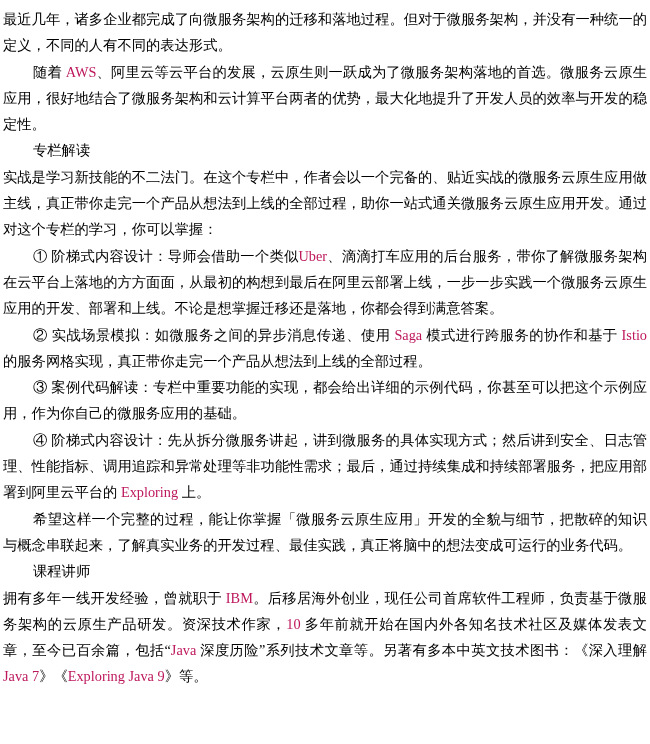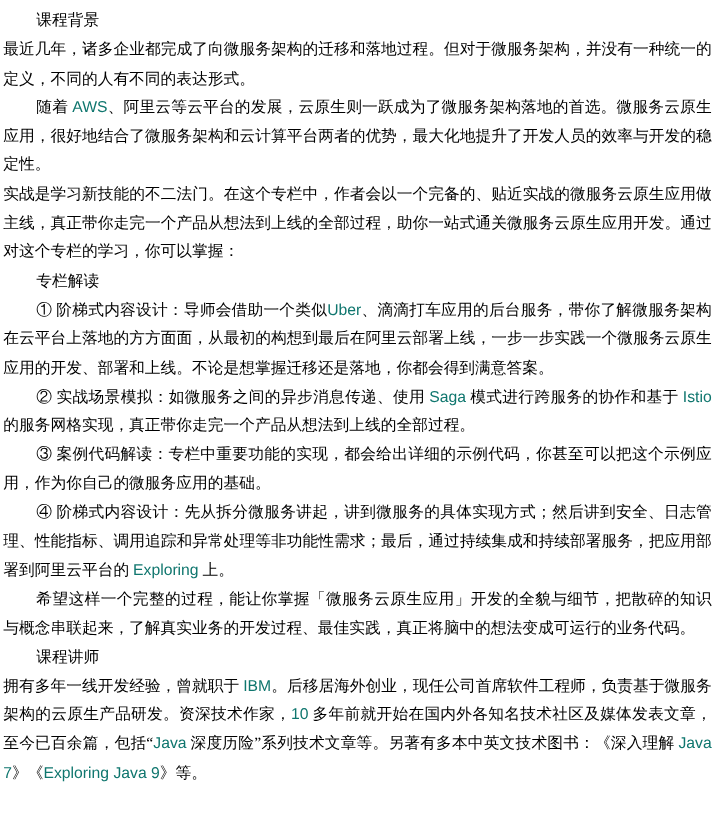--- a/index.html
+++ b/index.html
@@ -23,33 +23,32 @@
     text-justify: inter-ideograph;
   }
   .doc p.block {
     margin: 0;
     padding: 0;
   }
   .doc p.indent {
     text-indent: 30px;
   }
   .latin {
-    color: #0f766e;
-    font-family: Liberation Sans, sans-serif;
+    color: #be185d;
+    font-family: Liberation Serif, serif;
   }
 </style>
 </head>
 <body>
 
 <div class="doc">
-    <p class="block indent"><span>课程背景</span></p>
     <p class="block"><span>最近几年，诸多企业都完成了向微服务架构的迁移和落地过程。但对于微服务架构，并没有一种统一的定义，不同的人有不同的表达形式。</span></p>
     <p class="block indent"><span>随着 </span><span class="latin">AWS</span><span>、阿里云等云平台的发展，云原生则一跃成为了微服务架构落地的首选。微服务云原生应用，很好地结合了微服务架构和云计算平台两者的优势，最大化地提升了开发人员的效率与开发的稳定性。</span></p>
+    <p class="block indent"><span>专栏解读</span></p>
     <p class="block"><span>实战是学习新技能的不二法门。在这个专栏中，作者会以一个完备的、贴近实战的微服务云原生应用做主线，真正带你走完一个产品从想法到上线的全部过程，助你一站式通关微服务云原生应用开发。通过对这个专栏的学习，你可以掌握：</span></p>
-    <p class="block indent"><span>专栏解读</span></p>
     <p class="block indent"><span>① 阶梯式内容设计：导师会借助一个类似</span><span class="latin">Uber</span><span>、滴滴打车应用的后台服务，带你了解微服务架构在云平台上落地的方方面面，从最初的构想到最后在阿里云部署上线，一步一步实践一个微服务云原生应用的开发、部署和上线。不论是想掌握迁移还是落地，你都会得到满意答案。</span></p>
     <p class="block indent"><span>② 实战场景模拟：如微服务之间的异步消息传递、使用 </span><span class="latin">Saga</span><span> 模式进行跨服务的协作和基于 </span><span class="latin">Istio</span><span> 的服务网格实现，真正带你走完一个产品从想法到上线的全部过程。</span></p>
     <p class="block indent"><span>③ 案例代码解读：专栏中重要功能的实现，都会给出详细的示例代码，你甚至可以把这个示例应用，作为你自己的微服务应用的基础。</span></p>
     <p class="block indent"><span>④ 阶梯式内容设计：先从拆分微服务讲起，讲到微服务的具体实现方式；然后讲到安全、日志管理、性能指标、调用追踪和异常处理等非功能性需求；最后，通过持续集成和持续部署服务，把应用部署到阿里云平台的 </span><span class="latin">Exploring</span><span> 上。</span></p>
     <p class="block indent"><span>希望这样一个完整的过程，能让你掌握「微服务云原生应用」开发的全貌与细节，把散碎的知识与概念串联起来，了解真实业务的开发过程、最佳实践，真正将脑中的想法变成可运行的业务代码。</span></p>
     <p class="block indent"><span>课程讲师</span></p>
     <p class="block"><span>拥有多年一线开发经验，曾就职于 </span><span class="latin">IBM</span><span>。后移居海外创业，现任公司首席软件工程师，负责基于微服务架构的云原生产品研发。资深技术作家，</span><span class="latin">10</span><span> 多年前就开始在国内外各知名技术社区及媒体发表文章，至今已百余篇，包括“</span><span class="latin">Java</span><span> 深度历险”系列技术文章等。另著有多本中英文技术图书：《深入理解 </span><span class="latin">Java 7</span><span>》《</span><span class="latin">Exploring Java 9</span><span>》等。</span></p>
   </div>
 
 </body></html>

